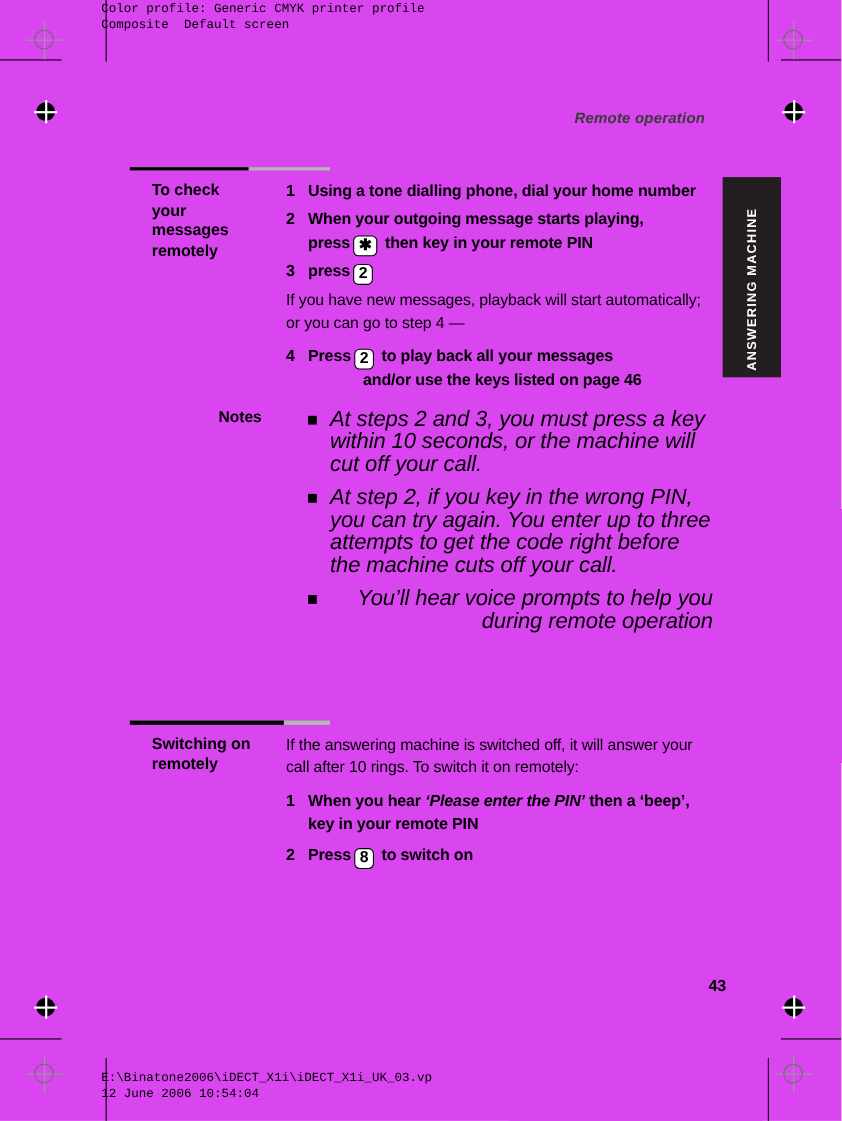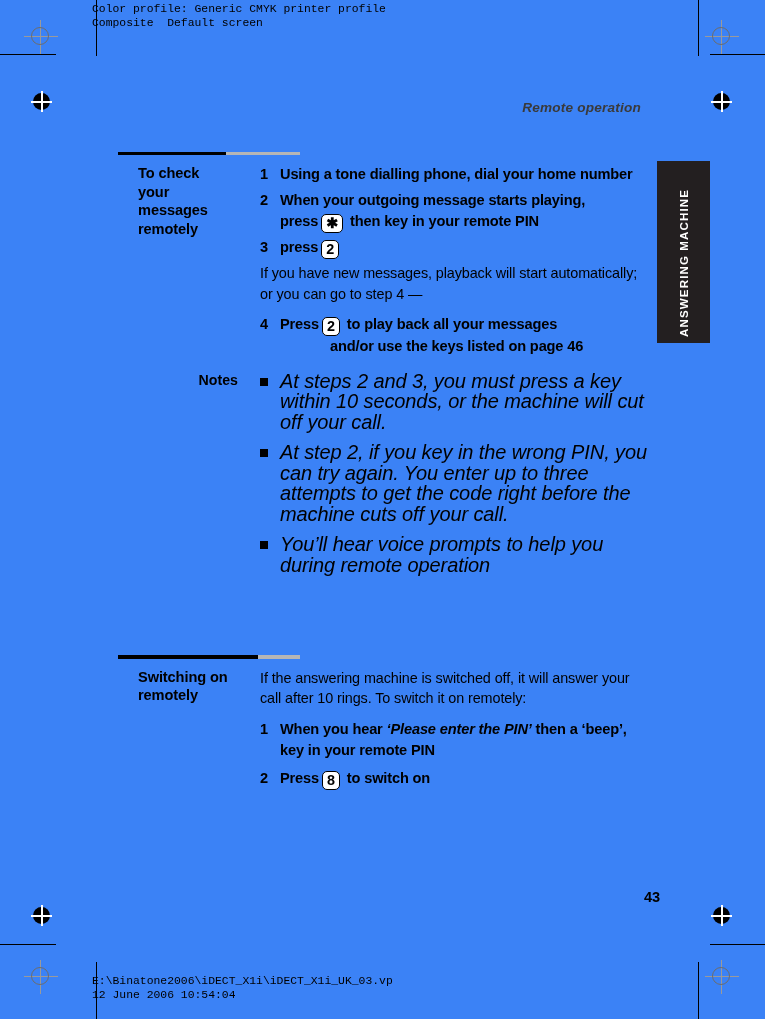--- a/index.html
+++ b/index.html
@@ -9,21 +9,21 @@
   }
   body {
     font-family: "Liberation Sans", sans-serif;
     color: #000000;
   }
   #page {
     position: relative;
     width: 765px;
     height: 1019px;
     overflow: hidden;
-    background: #3b82f6;
+    background: #d946ef;
   }
 
   
   .reg-cross {
     position: absolute;
     width: 34px;
     height: 34px;
   }
   .reg-cross .circ {
     position: absolute;
@@ -388,41 +388,41 @@
           <p class="note-para">If you have new messages, playback will start automatically; or you can go to step 4 —</p>
 
           <div class="step" style="margin-top:2px;">
             <div class="step-num">4</div>
             <div class="step-text"><span>Press</span><span class="keycap">2</span>&nbsp;<span>to play back all your messages</span><span class="indent2">and/or use the keys listed on page 46</span></div>
           </div>
 
         </div>
       </div>
 
-      <div class="row" style="margin-top:9px;">
+      <div class="row" style="margin-top:9px;gap:20px;">
         <div class="side-col notes-col">
           <div class="notes-label">Notes</div>
         </div>
         <div class="body-col bullets">
 
           <div class="bullet-item">
             <div class="bullet-sq">
                 <i></i>
               </div>
             <div class="bullet-text">At steps 2 and 3, you must press a key within 10 seconds, or the machine will cut off your call.</div>
           </div>
 
           <div class="bullet-item">
             <div class="bullet-sq">
                 <i></i>
               </div>
             <div class="bullet-text">At step 2, if you key in the wrong PIN, you can try again. You enter up to three attempts to get the code right before the machine cuts off your call.</div>
           </div>
 
-          <div class="bullet-item" style="margin-top:9px;">
+          <div class="bullet-item" style="margin-top:9px;text-align:right;">
             <div class="bullet-sq">
                 <i></i>
               </div>
             <div class="bullet-text">You’ll hear voice prompts to help you during remote operation</div>
           </div>
 
         </div>
       </div>
     </div>
 

